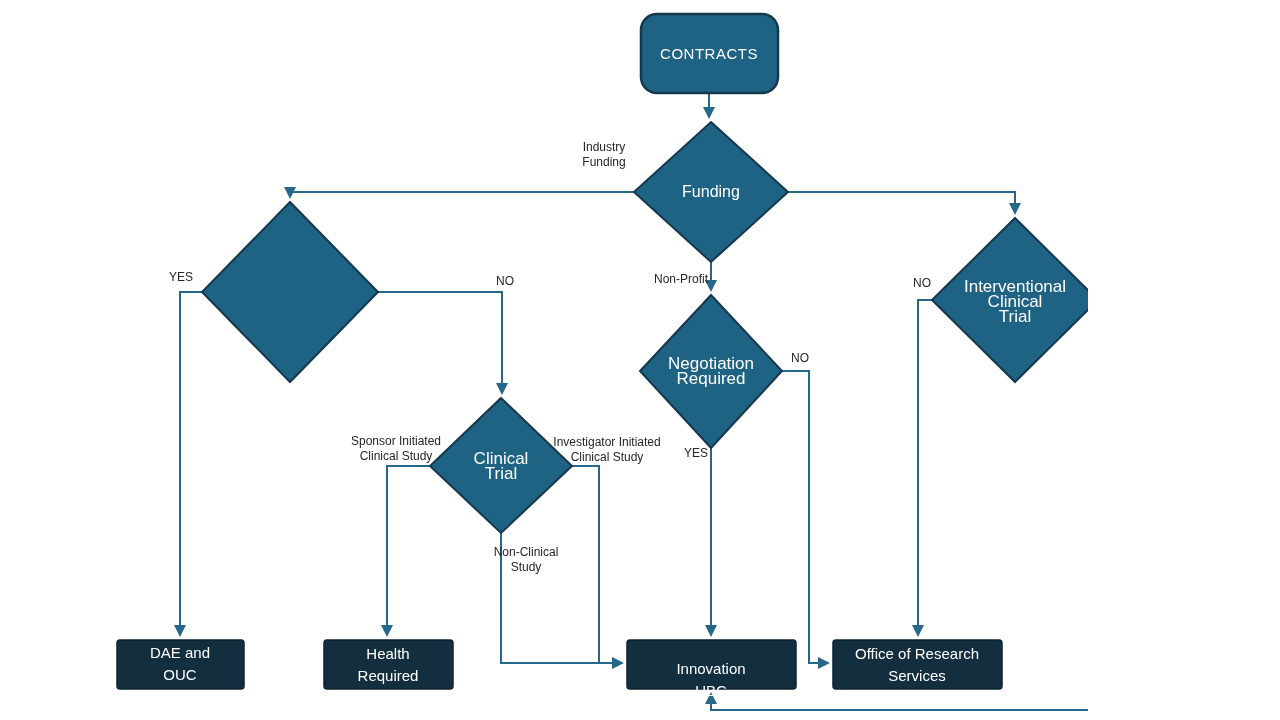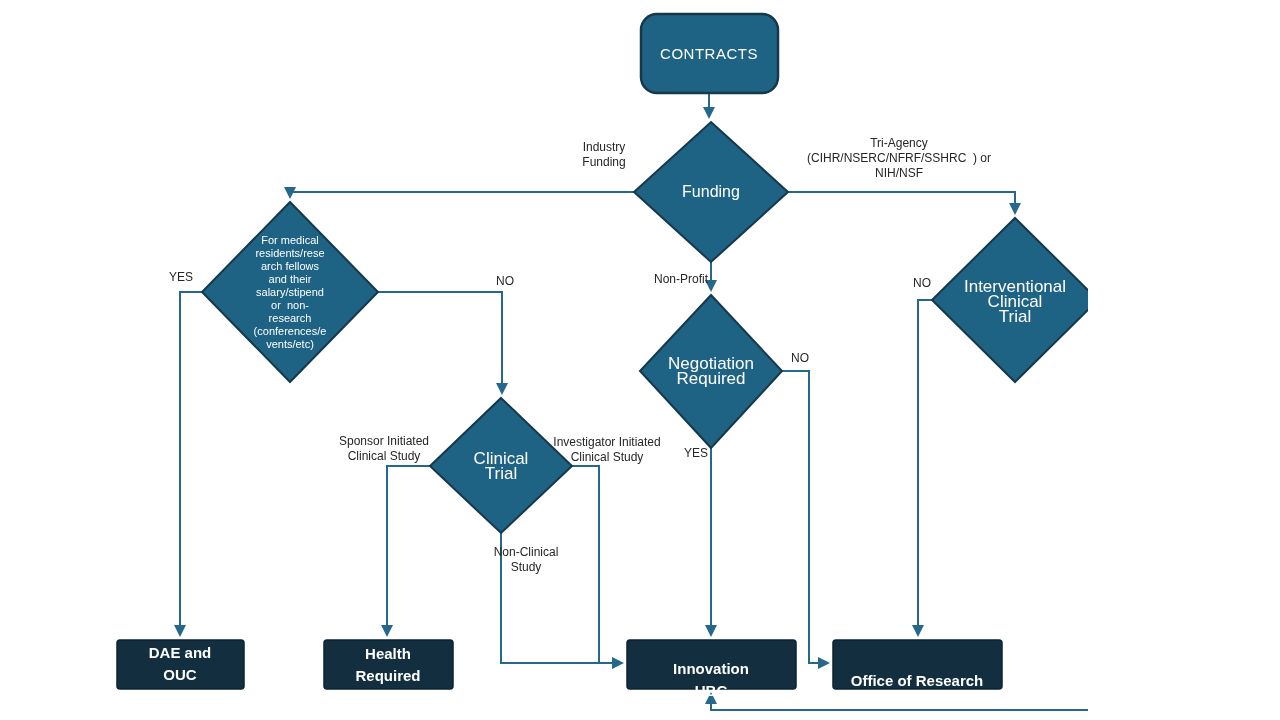--- a/index.html
+++ b/index.html
@@ -19,21 +19,21 @@
     color:#262626;
     font-size:12px;
     line-height:1.25;
     pointer-events:none;
   }
   .node-text{color:#ffffff;}
   .contracts-text{font-size:15px;letter-spacing:.5px;}
   .funding-text{font-size:16px;}
   .small-diamond-text{font-size:11px;line-height:13px;}
   .mid-diamond-text{font-size:17px;line-height:15px;}
-  .box-text{font-size:15px;font-weight:bold;line-height:1.45;}
+  .box-text{font-size:15px;font-weight:normal;line-height:1.45;}
 </style>
 </head>
 <body>
 
 <div id="stage">
 
   <svg id="flow-svg" width="1280" height="720" viewBox="0 0 1280 720">
     <defs>
       <marker id="arrow" markerUnits="userSpaceOnUse" markerWidth="13" markerHeight="13" refX="9" refY="6" orient="auto">
         <path d="M0,0 L12,6 L0,12 Z" fill="#26688C"></path>
@@ -69,55 +69,44 @@
     <g fill="#132F3F" stroke="#0D2330" stroke-width="1.5">
       <rect x="117" y="640" width="127" height="49" rx="3"></rect>
       <rect x="324" y="640" width="129" height="49" rx="3"></rect>
       <rect x="627" y="640" width="169" height="49" rx="3"></rect>
       <rect x="833" y="640" width="169" height="49" rx="3"></rect>
     </g>
   </svg>
 
   <div class="lbl node-text contracts-text" style="left:709px;top:54px;">CONTRACTS</div>
   <div class="lbl node-text funding-text" style="left:711px;top:192px;">Funding</div>
-  <div class="lbl node-text small-diamond-text" style="left:290px;top:292px;">For medical
-residents/rese
-arch fellows
-and their
-salary/stipend
-or  non-
-research
-(conferences/e
-vents/etc)</div>
   <div class="lbl node-text mid-diamond-text" style="left:501px;top:466px;">Clinical
 Trial</div>
   <div class="lbl node-text mid-diamond-text" style="left:711px;top:371px;">Negotiation
 Required</div>
   <div class="lbl node-text mid-diamond-text" style="left:1015px;top:301px;">Interventional
 Clinical
 Trial</div>
   <div class="lbl node-text box-text" style="left:180px;top:664px;">DAE and
 OUC</div>
   <div class="lbl node-text box-text" style="left:388px;top:665px;">Health
 Required</div>
   <div class="lbl node-text box-text" style="left:711px;top:664px;margin-top:16px;">Innovation
 UBC</div>
-  <div class="lbl node-text box-text" style="left:917px;top:692px;">Office of Research
+  <div class="lbl node-text box-text" style="left:917px;top:665px;">Office of Research
 Services</div>
 
   <div class="lbl" style="left:604px;top:155px;">Industry
 Funding</div>
-  <div class="lbl" style="left:899px;top:158px;">Tri-Agency (CIHR/NSERC/NFRF/SSHRC  ) or
-NIH/NSF</div>
   <div class="lbl" style="left:181px;top:277px;">YES</div>
   <div class="lbl" style="left:505px;top:281px;">NO</div>
   <div class="lbl" style="left:681px;top:279px;">Non-Profit</div>
   <div class="lbl" style="left:800px;top:358px;">NO</div>
   <div class="lbl" style="left:696px;top:453px;">YES</div>
-  <div class="lbl" style="left:384px;top:449px;">Sponsor Initiated
+  <div class="lbl" style="left:396px;top:449px;">Sponsor Initiated
 Clinical Study</div>
   <div class="lbl" style="left:607px;top:450px;">Investigator Initiated
 Clinical Study</div>
   <div class="lbl" style="left:526px;top:560px;">Non-Clinical
 Study</div>
   <div class="lbl" style="left:922px;top:283px;">NO</div>
   <div class="lbl" style="left:1113px;top:287px;">YES</div>
 
 </div>
 

